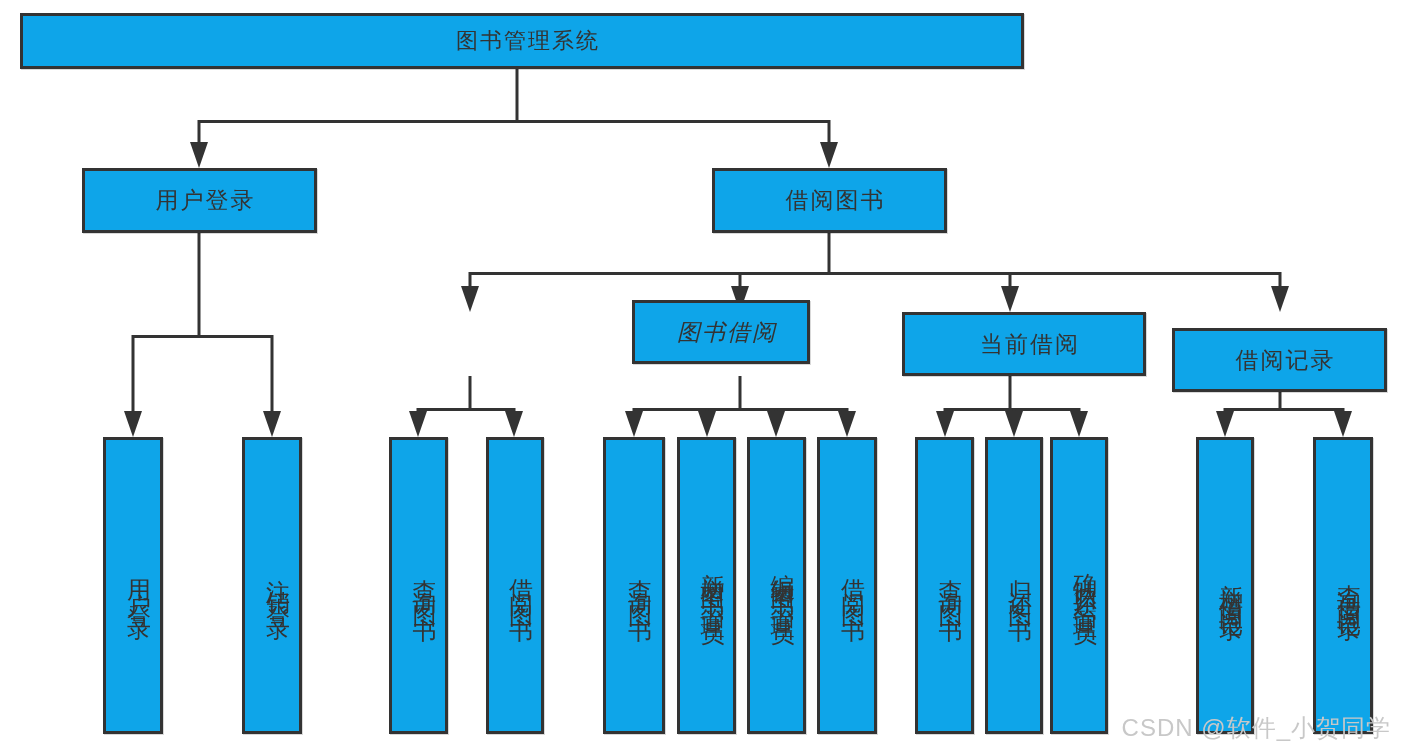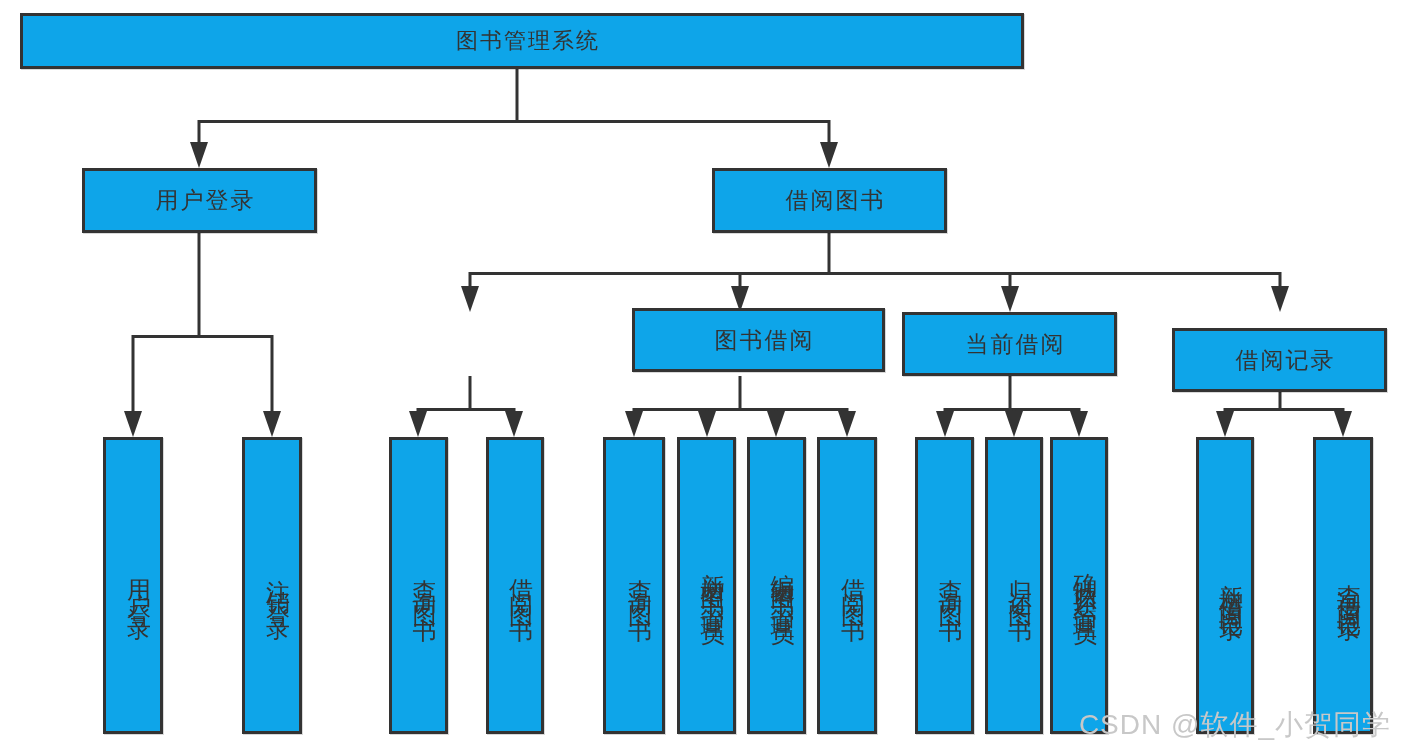--- a/index.html
+++ b/index.html
@@ -36,21 +36,21 @@
   .node.v{
     writing-mode:vertical-rl;
     text-orientation:mixed;
     font-size:24px;
     line-height:1;
   }
   #watermark{
     position:absolute;
     right:14px;
     bottom:3px;
-    font-size:28px;
+    font-size:24px;
     color:#c8c8c8;
     letter-spacing:1px;
     white-space:nowrap;
   }
 </style>
 </head>
 <body>
 
 <div id="stage">
 
@@ -107,22 +107,22 @@
       <polygon points="1216,411 1234,411 1225,437"></polygon>
       <polygon points="1334,411 1352,411 1343,437"></polygon>
     </g>
   </svg>
 
   <div class="node h root" style="left:20px;top:13px;width:1004px;height:56px;">图书管理系统</div>
 
   <div class="node h" style="left:82px;top:168px;width:235px;height:65px;">用户登录</div>
   <div class="node h" style="left:712px;top:168px;width:235px;height:65px;">借阅图书</div>
 
-  <div class="node h" style="left:632px;top:308px;width:253px;height:64px;">图书借阅</div>
-  <div class="node h" style="left:902px;top:312px;width:215px;height:64px;">当前借阅</div>
+  <div class="node h" style="left:632px;top:300px;width:178px;height:64px;font-style:italic;">图书借阅</div>
+  <div class="node h" style="left:902px;top:312px;width:244px;height:64px;">当前借阅</div>
   <div class="node h" style="left:1172px;top:328px;width:215px;height:64px;">借阅记录</div>
 
   <div class="node v" style="left: 103px; top: 437px; width: 60px; height: 297px; letter-spacing: 13px;">用户登录</div>
   <div class="node v" style="left: 242px; top: 437px; width: 60px; height: 297px; letter-spacing: 13px;">注销登录</div>
 
   <div class="node v" style="left: 389px; top: 437px; width: 59px; height: 297px; letter-spacing: 13px;">查询图书</div>
   <div class="node v" style="left: 486px; top: 437px; width: 58px; height: 297px; letter-spacing: 13px;">借阅图书</div>
 
   <div class="node v" style="left: 603px; top: 437px; width: 62px; height: 297px; letter-spacing: 13px;">查询图书</div>
   <div class="node v" style="left: 677px; top: 437px; width: 59px; height: 297px; letter-spacing: 7px;">新增图书（管理员）</div>

